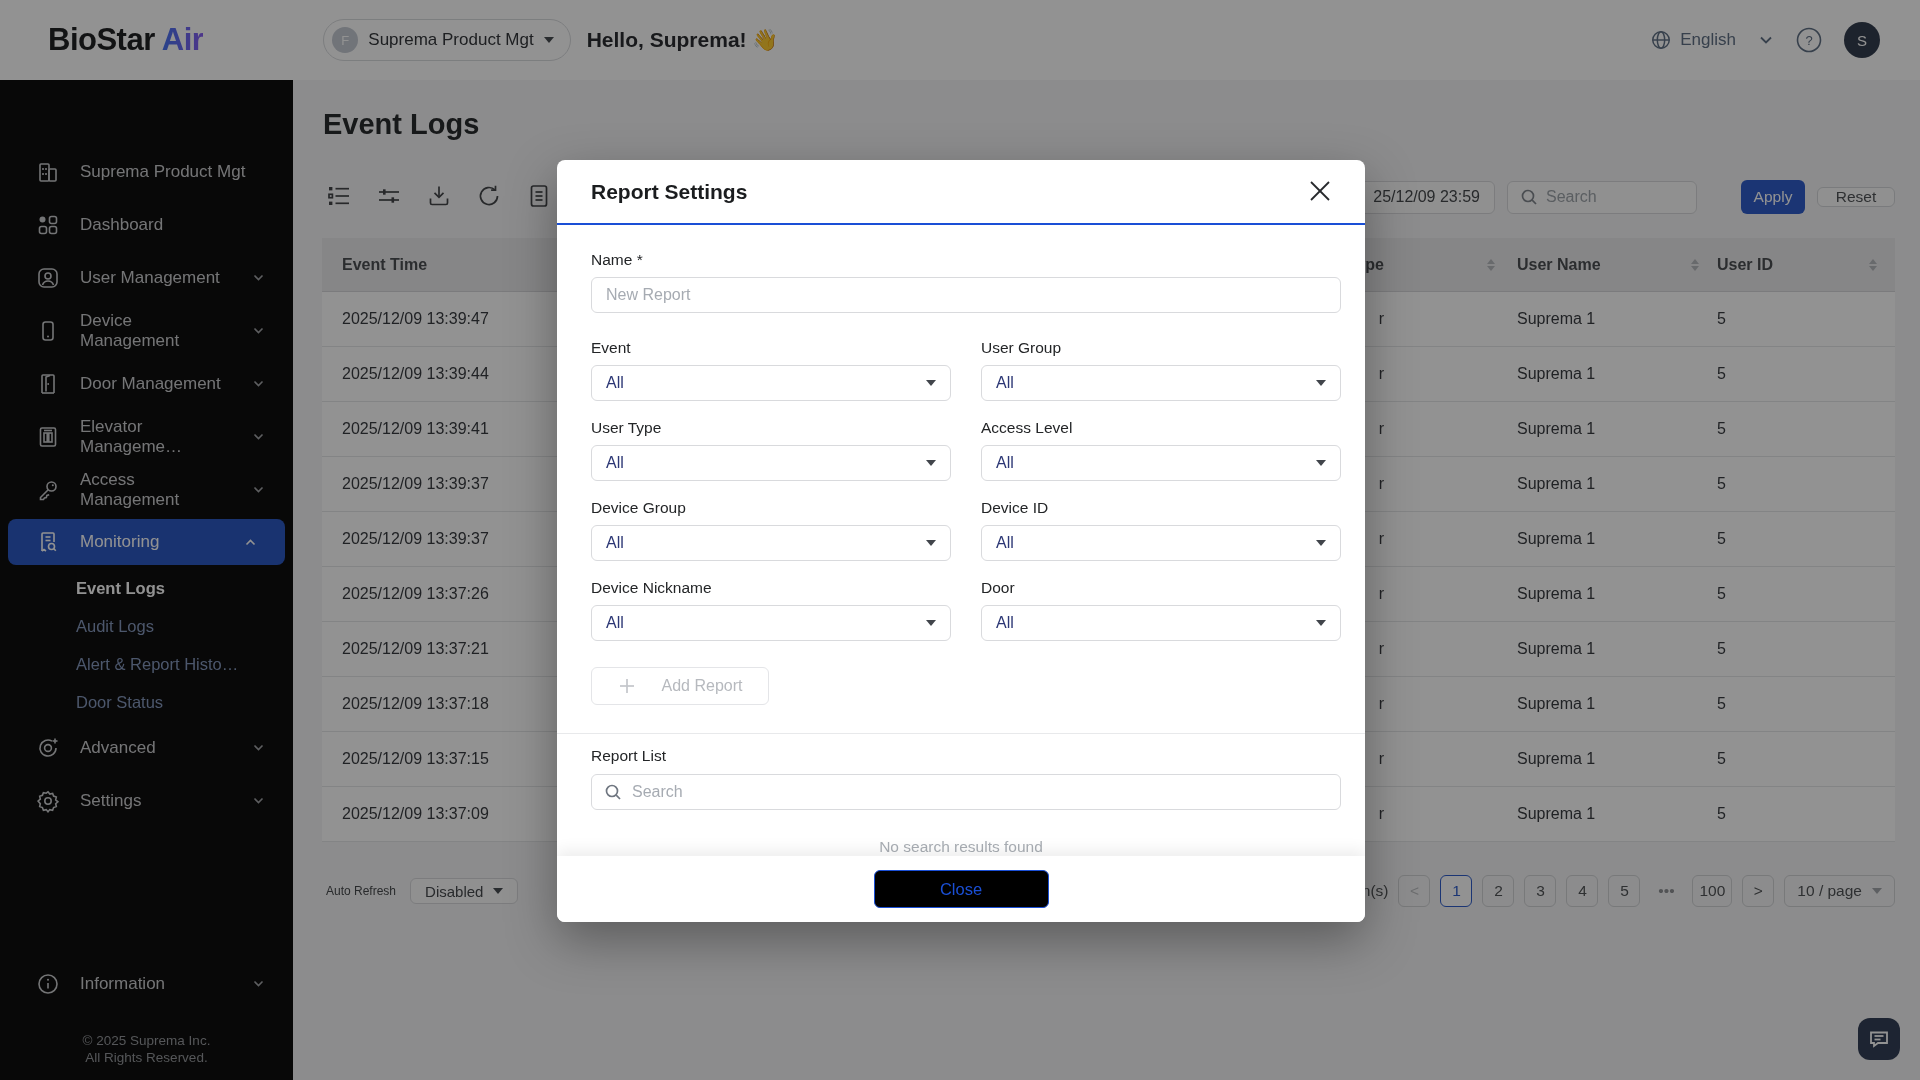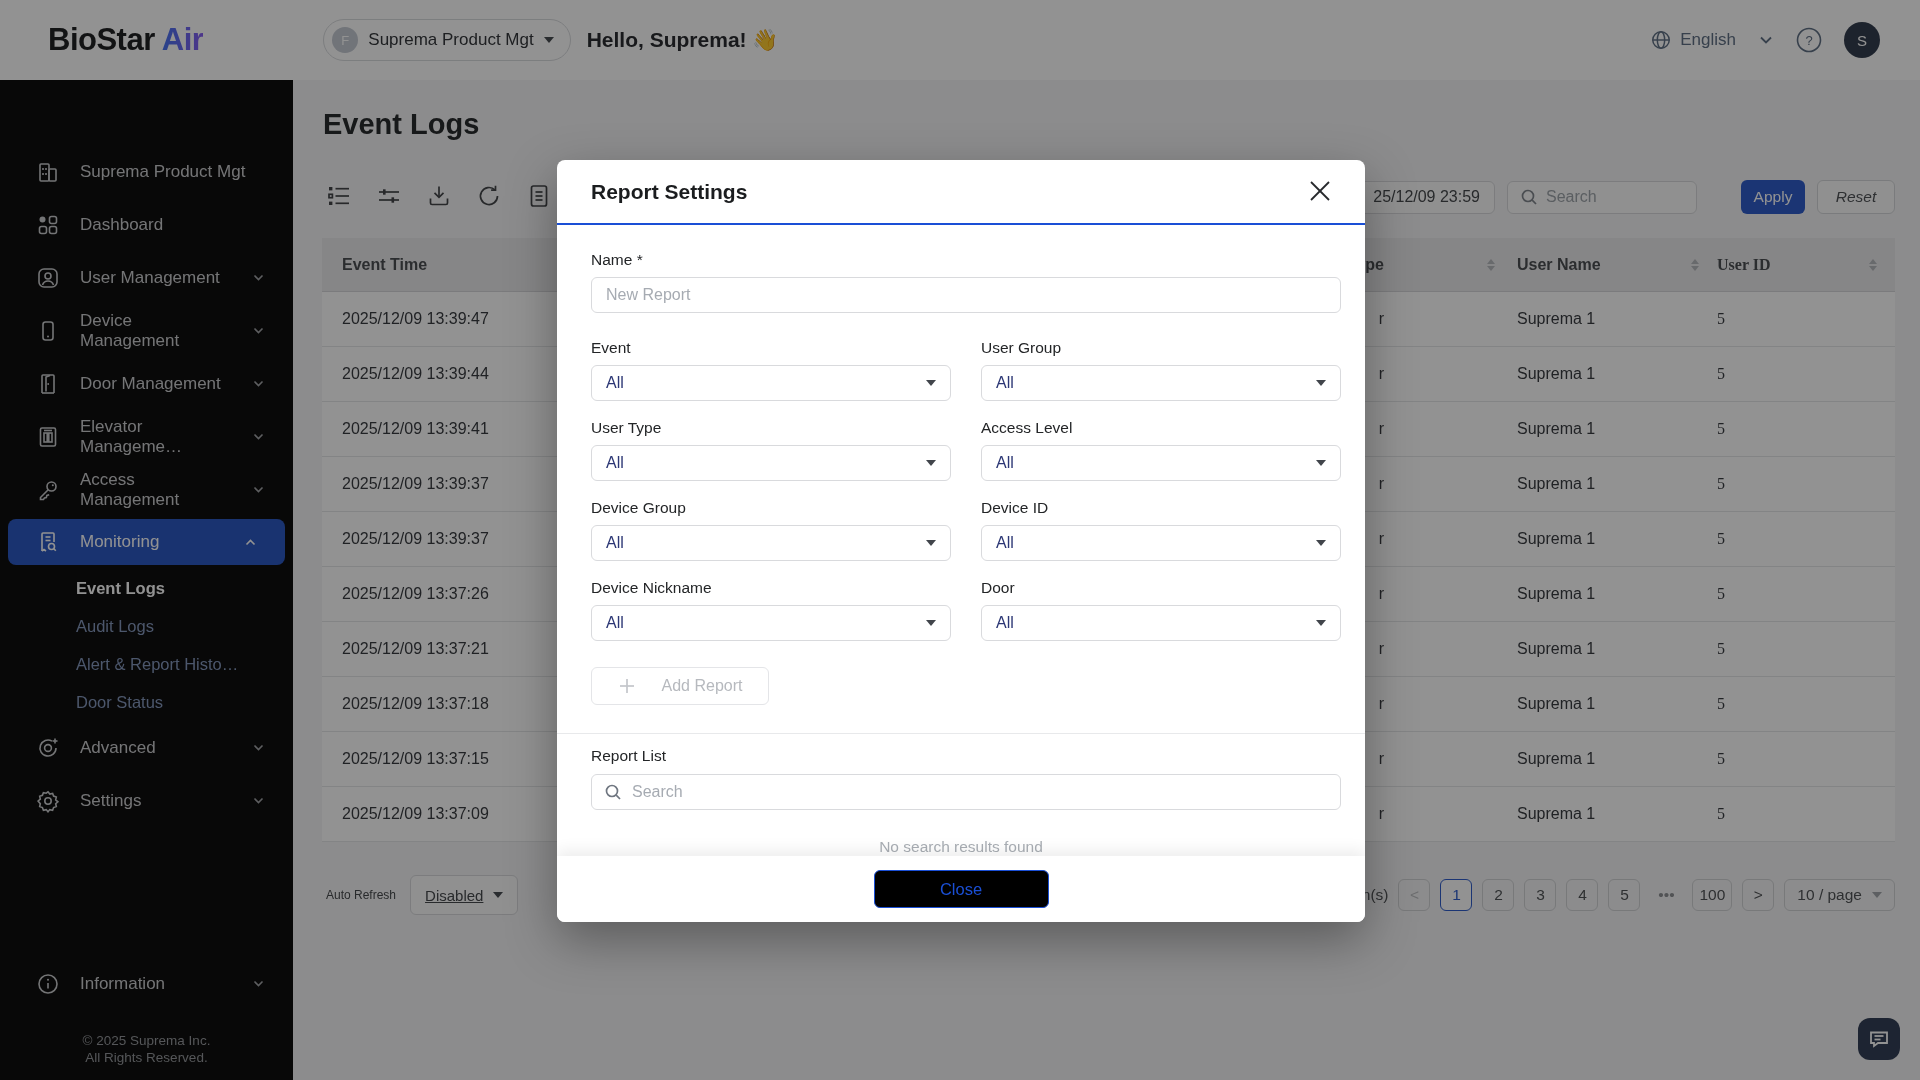--- a/index.html
+++ b/index.html
@@ -49,45 +49,45 @@
   .daterange { width:345px; height:33px; border:1px solid #d7d8db; border-radius:6px; background:#fbfbfc;
                display:flex; align-items:center; justify-content:flex-end; padding-right:14px;
                font-size:16px; color:#3f4245; overflow:hidden; }
   .searchbox { width:190px; height:33px; border:1px solid #d7d8db; border-radius:6px; background:#fbfbfc;
                display:flex; align-items:center; gap:8px; padding:0 12px; color:#7c8289; }
   .searchbox input { border:none; outline:none; background:transparent; width:130px; font-size:16px;
                      font-family:"Liberation Sans",sans-serif; color:#3f4245; }
   .searchbox input::placeholder { color:#9aa0a6; }
   .btn-apply { margin-left:32px; width:64px; height:34px; background:#2757c9; color:#fff; border:none;
                border-radius:6px; font-size:15.5px; cursor:pointer; }
-  .btn-reset { width:78px; height:34px; background:#fbfbfc; color:#4a4d50; border:1px solid #d4d6d9;
-               border-radius:6px; font-size:15.5px; cursor:pointer;font-style:italic; }
+  .btn-reset { width:78px; height:20px; background:#fbfbfc; color:#4a4d50; border:1px solid #d4d6d9;
+               border-radius:6px; font-size:15.5px; cursor:pointer; }
 
   
   .table { position:absolute; left:29px; top:158px; width:1573px; }
   .thead { height:54px; background:#e9eaec; border-bottom:1px solid #d5d6d9; display:flex; align-items:center;
            font-size:16px; color:#44474b; font-weight:600; }
   .trow { height:55px; background:#fff; border-bottom:1px solid #e4e5e7; display:flex; align-items:center;
           font-size:16px; color:#313439; }
   .c-time { width:240px; padding-left:20px; flex:none; }
   .c-event { flex:1; position:relative; height:100%; }
   .c-event .frag { position:absolute; right:133px; top:50%; transform:translateY(-50%); }
   .c-event .sort { position:absolute; right:22px; top:50%; transform:translateY(-50%); }
   .c-user { width:200px; flex:none; display:flex; align-items:center; justify-content:space-between; padding-right:18px; }
-  .c-id { width:178px; flex:none; display:flex; align-items:center; justify-content:space-between; padding-right:18px;font-family:Liberation Serif, serif; }
+  .c-id { width:178px; flex:none; display:flex; align-items:center; justify-content:space-between; padding-right:18px; }
   .sort { display:inline-flex; flex-direction:column; gap:2px; }
   .sort i { width:0; height:0; border-left:4.5px solid transparent; border-right:4.5px solid transparent; }
   .sort .up { border-bottom:5px solid #b3b6ba; }
   .sort .dn { border-top:5px solid #b3b6ba; }
 
   
   .bbar { position:absolute; left:29px; top:795px; width:1573px; display:flex; align-items:center; }
   .ar-label { font-size:12px; color:#3f4245; margin-left:4px; }
-  .ar-btn { margin-left:14px; height:40px; padding:0 14px; background:#fbfbfc; border:1px solid #d7d8db;
-            border-radius:6px; font-size:15px; color:#3f4245; display:flex; align-items:center; gap:10px; cursor:pointer;text-decoration:underline; }
+  .ar-btn { margin-left:14px; height:26px; padding:0 14px; background:#fbfbfc; border:1px solid #d7d8db;
+            border-radius:6px; font-size:15px; color:#3f4245; display:flex; align-items:center; gap:10px; cursor:pointer; }
   .pag { margin-left:auto; display:flex; align-items:center; gap:10px; font-size:15.5px; color:#4a4d50; }
   .pg { min-width:32px; height:32px; border:1px solid #cfd1d4; border-radius:6px; background:#f5f5f6;
         color:#4a4d50; font-size:15.5px; display:flex; align-items:center; justify-content:center;
         cursor:pointer; padding:0 6px; }
   .pg.active { border-color:#2757c9; color:#2757c9; background:#fff; }
   .pg.ghost { border:none; background:none; color:#8a8d91; }
   .pg.dis { color:#b9bbbe; }
   .pgsize { height:32px; border:1px solid #cfd1d4; border-radius:6px; background:#f5f5f6; padding:0 12px;
             display:flex; align-items:center; gap:10px; cursor:pointer; }
   .pgsize .caret { border-top-color:#9fa3a8; }

